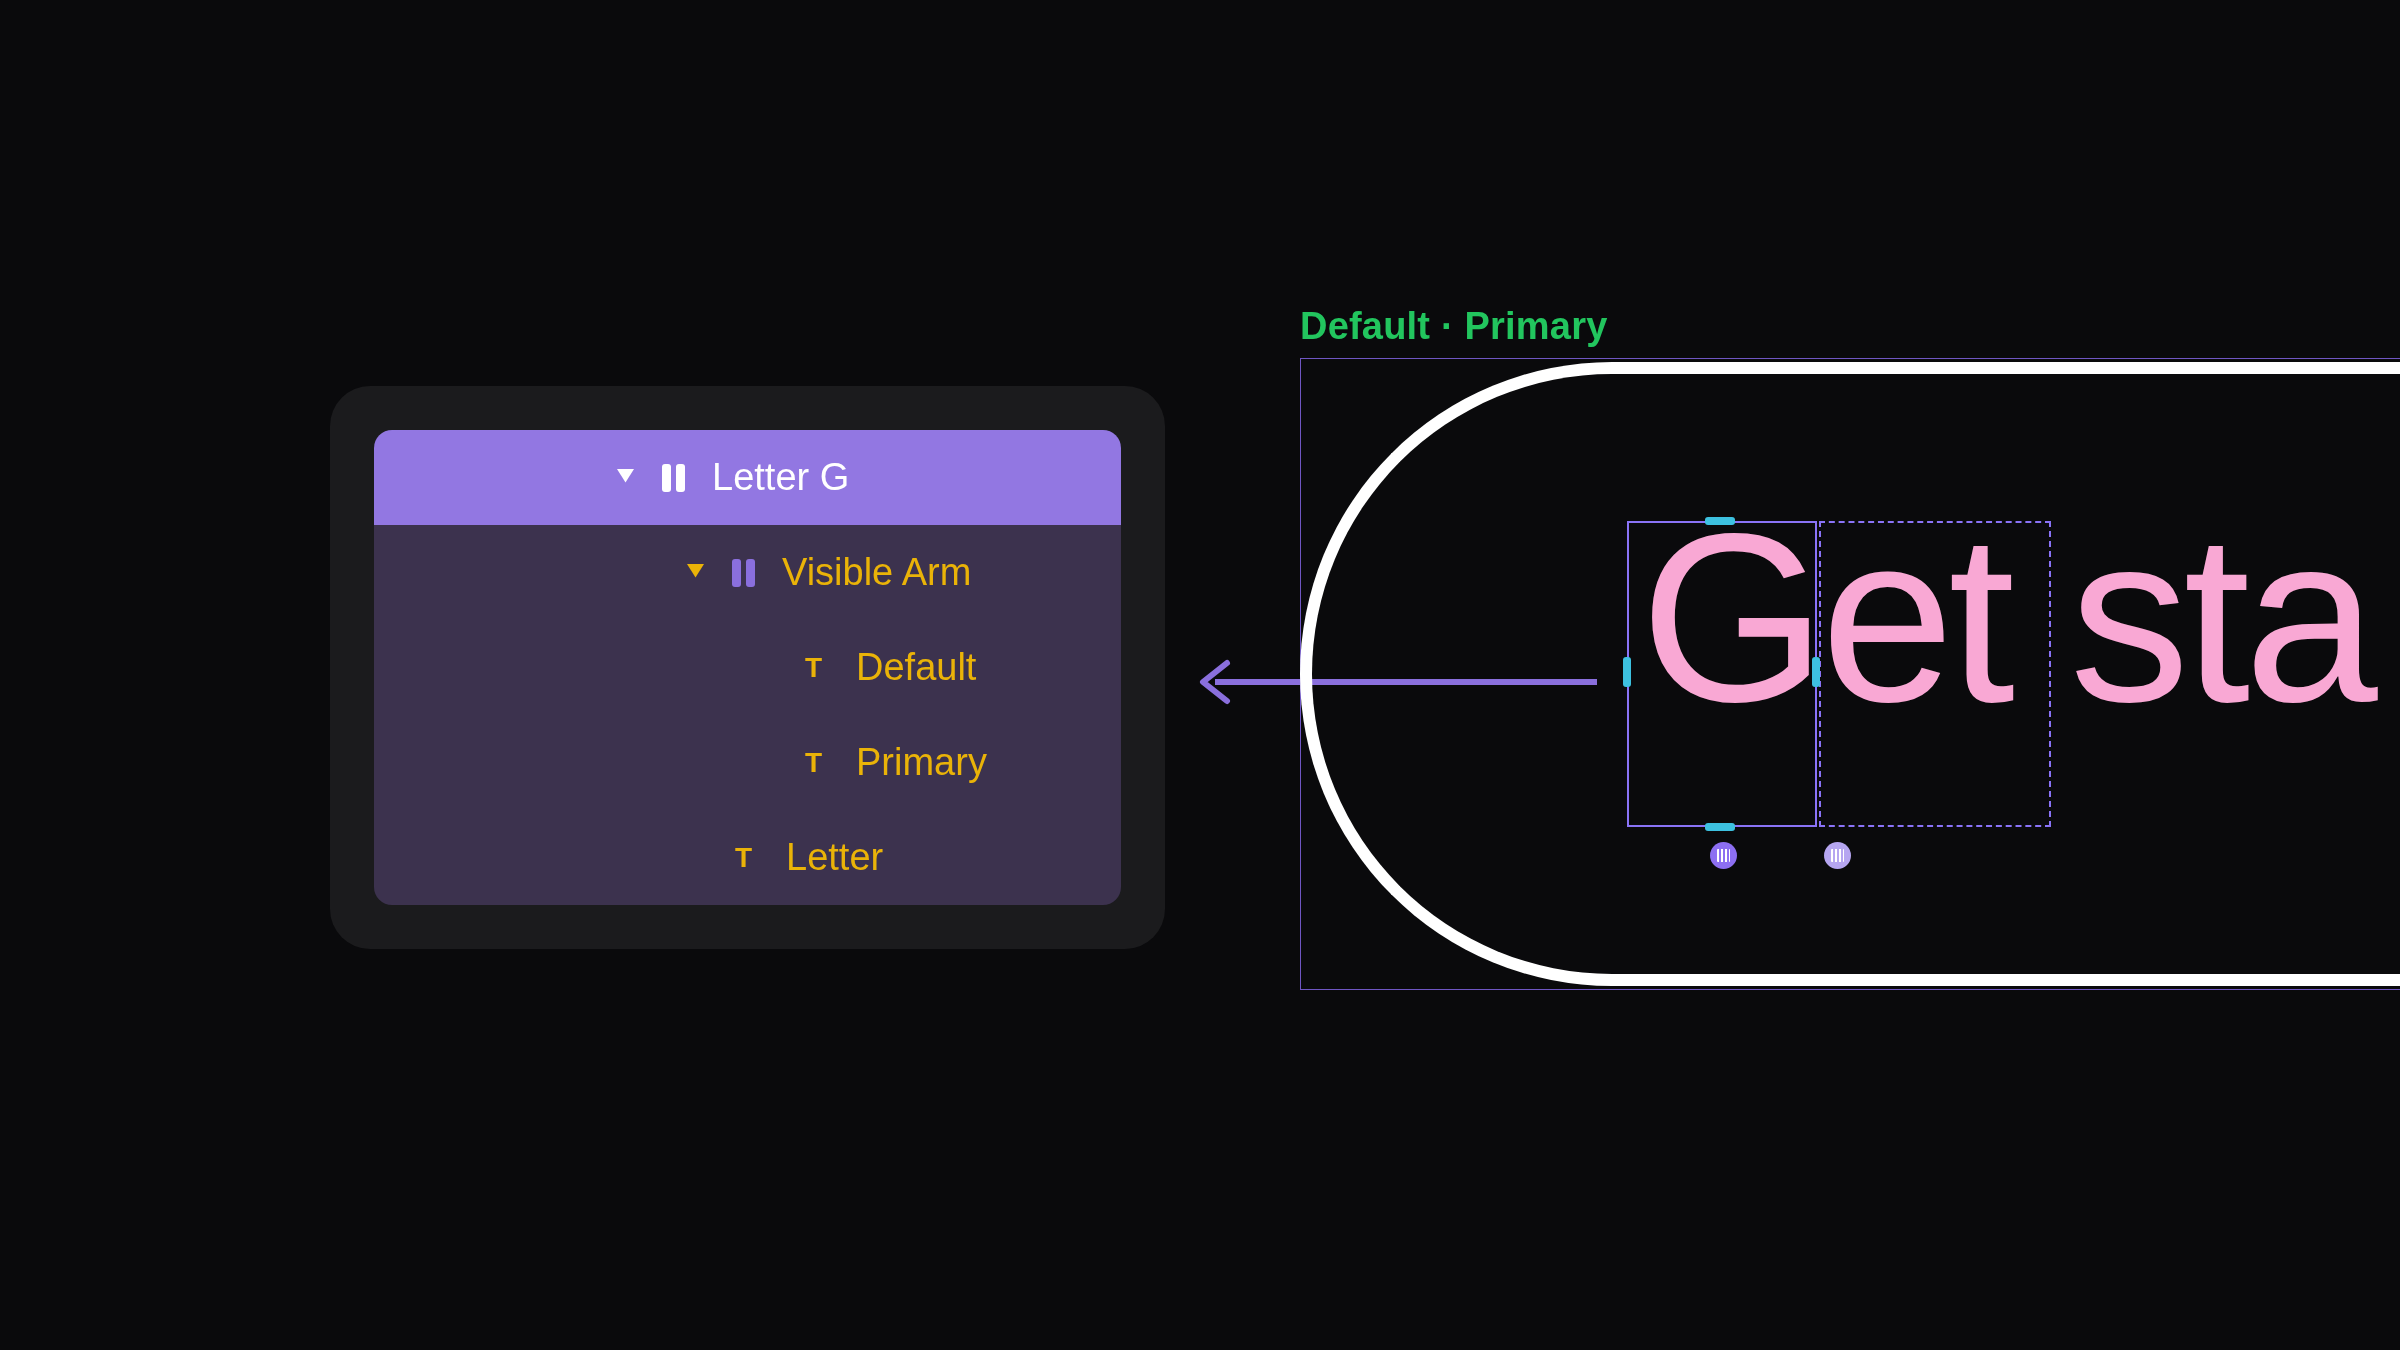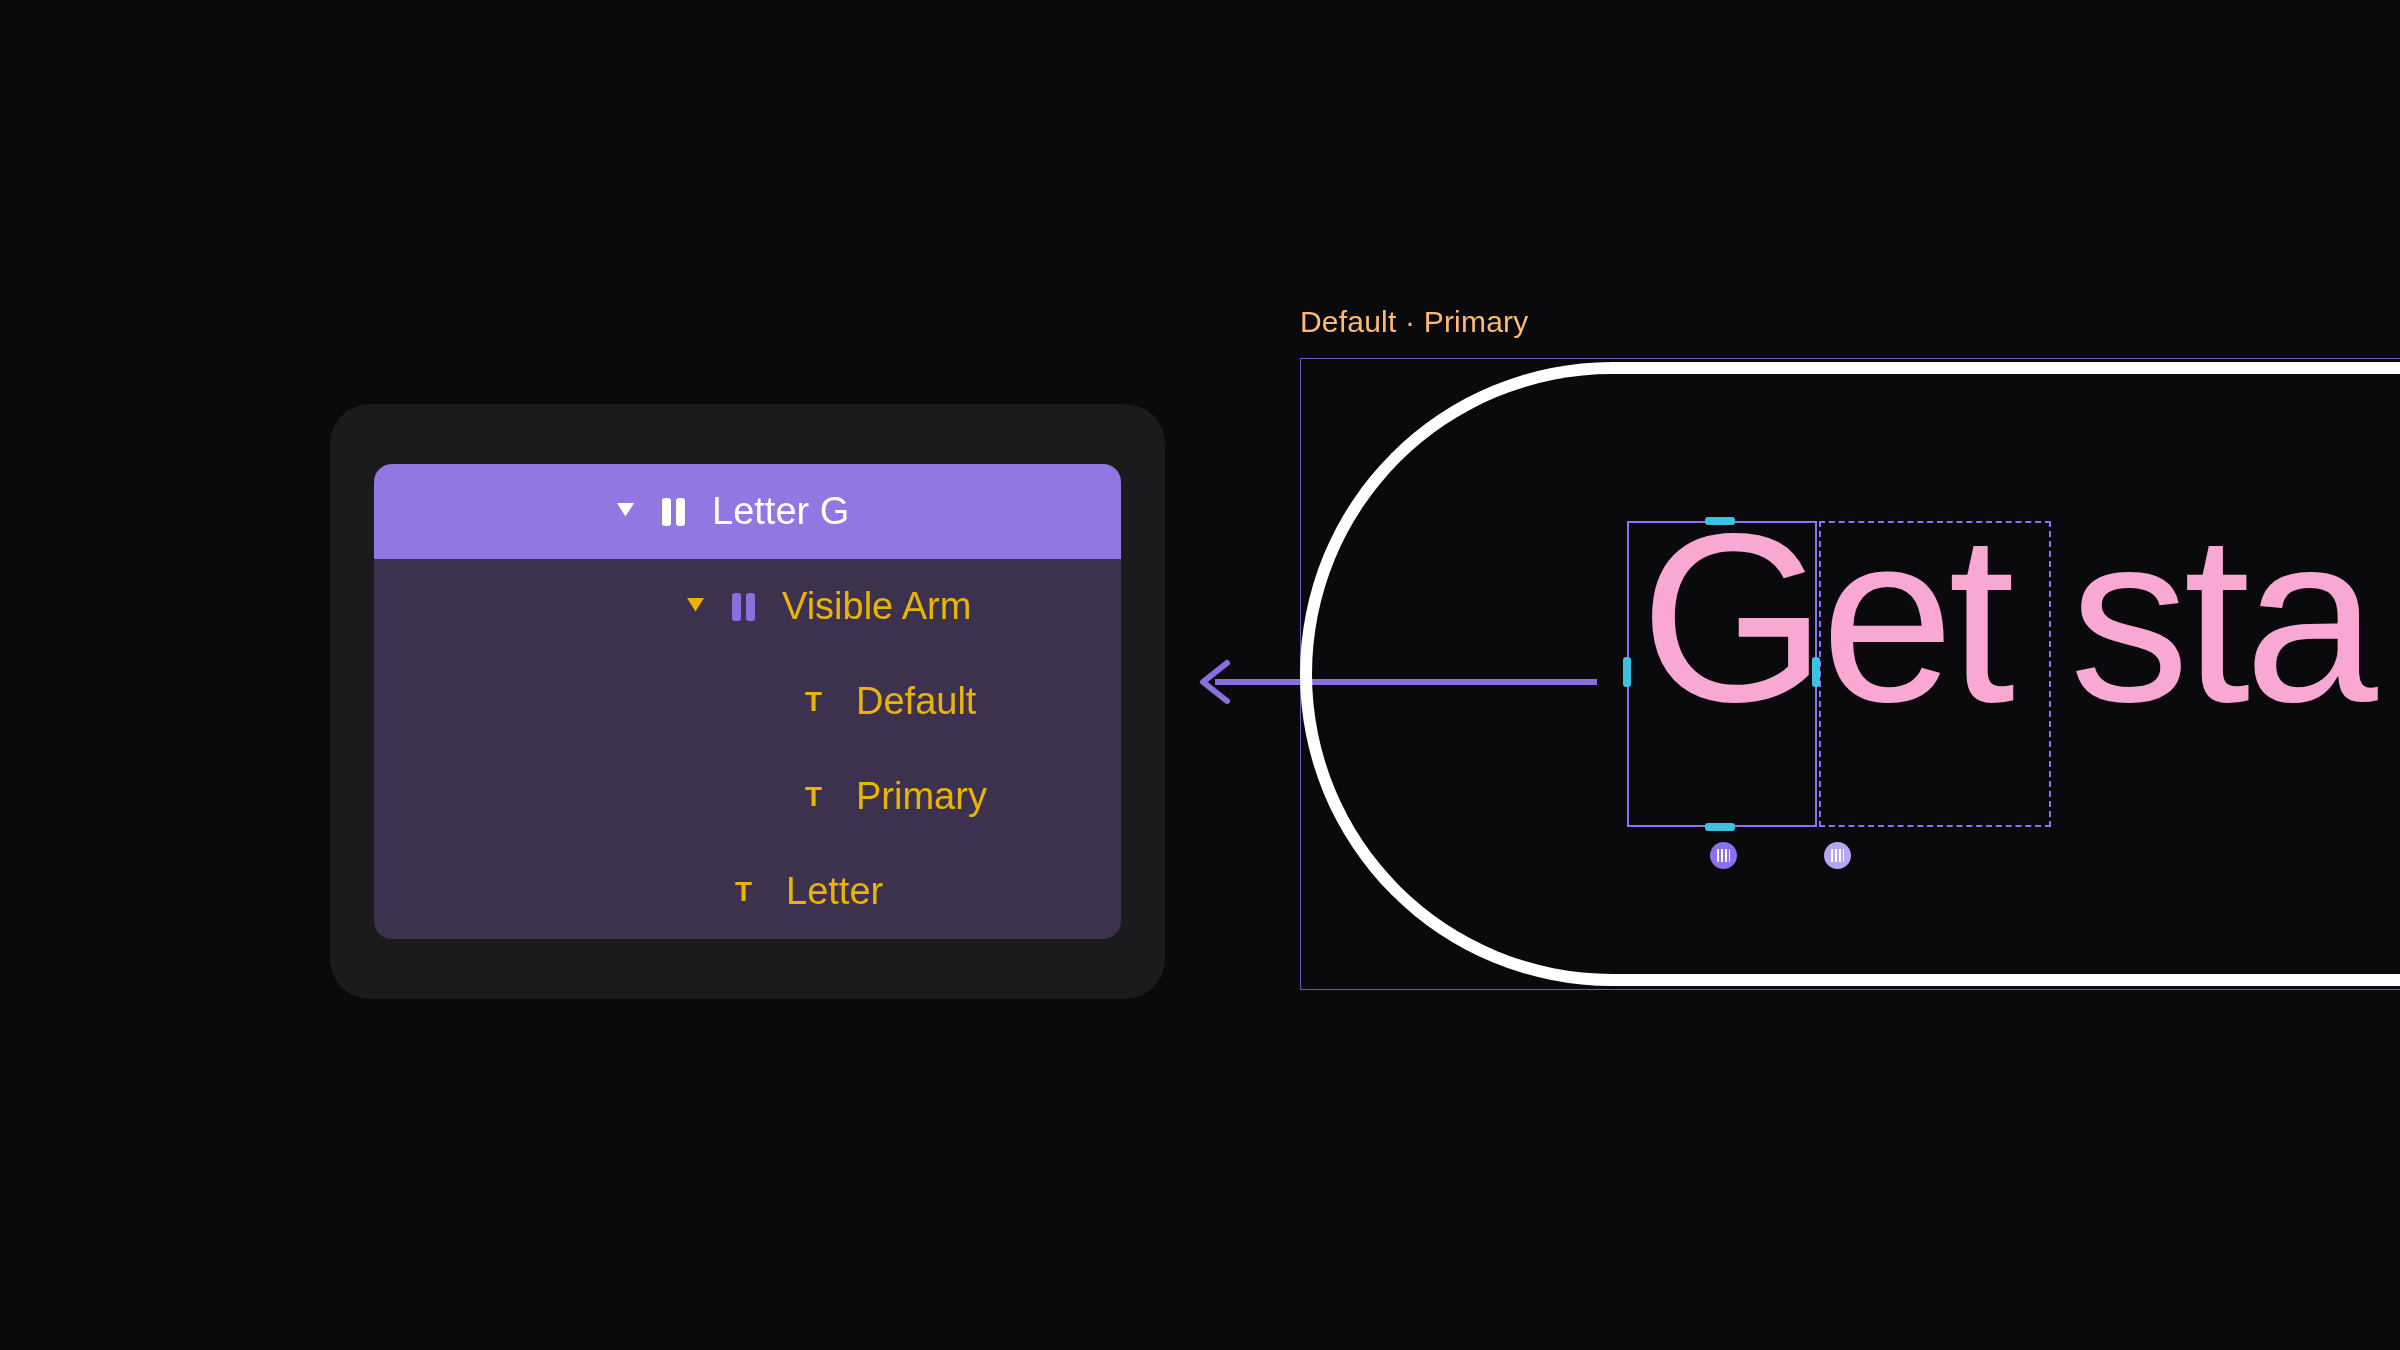--- a/index.html
+++ b/index.html
@@ -1,19 +1,19 @@
 <!DOCTYPE html>
 <html><head>
   <meta charset="utf-8">
   <style>
     * { margin:0; padding:0; box-sizing:border-box; }
     body { width:2400px; height:1350px; background:#0a0a0c; font-family:-apple-system,BlinkMacSystemFont,"Segoe UI",sans-serif; position:relative; overflow:hidden; }
 
     
-    .panel { position:absolute; left:330px; top:404px; width:835px; border-radius:40px; background:#1b1b1d; padding:60px 44px; }
+    .panel { position:absolute; left:330px; top:386px; width:835px; border-radius:40px; background:#1b1b1d; padding:44px 44px; }
     .tree  { border-radius:18px; overflow:hidden; }
     .row   { display:flex; align-items:center; height:95px; font-size:38px; font-weight:400; cursor:pointer; }
     .row.sel  { background:#9277e2; color:#fff; border-radius:14px 14px 0 0; }
     .row.sub  { background:#3c324e; color:#eab308; }
     .row:last-child{ border-radius:0 0 14px 14px; }
 
     .caret  { margin-left:0; width:40px; display:flex; justify-content:flex-end; }
     .caret svg{ width:17px; height:17px; fill:currentColor; }
     .icon   { width:38px; display:flex; justify-content:center; margin:0 20px 0 20px; }
     .pause  { display:flex; gap:5px; }
@@ -24,21 +24,21 @@
     .r1 .caret{margin-left:290px;} .r1{color:#b2adbc;} .r1 .icon .pause span{background:#8a6fdd;}
     .r2 {padding-left:420px;}
     .r3 {padding-left:420px;}
     .r4 {padding-left:350px;}
 
     
     .arrow{ position:absolute; left:1197px; top:657px; }
     .arrow svg{ display:block; }
 
     
-    .compLabel{ position:absolute; left:1300px; top:305px; color:#fdba74; font-size:30px; font-weight:400; letter-spacing:.2px; }
+    .compLabel{ position:absolute; left:1300px; top:305px; color:#22c55e; font-size:38px; font-weight:700; letter-spacing:.2px; }
     .frame{ position:absolute; left:1300px; top:358px; width:1110px; height:632px; border:1.5px solid #6f56c3; }
     .pill { position:absolute; left:-1px; top:3px; width:1150px; height:624px; border:12px solid #fff; border-right:none; border-radius:320px 0 0 320px; }
 
     .txt  { position:absolute; left:1640px; top:480px; font-size:240px; letter-spacing:-6px; font-weight:400; color:#f9a8d4; white-space:nowrap; font-family:Arial,Helvetica,sans-serif; }
 
     
     .selBox{ position:absolute; border:2px solid #8a73f7; }
     .solid { left:1627px; top:521px; width:190px; height:306px; }
     .dash  { left:1819px; top:521px; width:232px; height:306px; border-style:dashed; }
 

